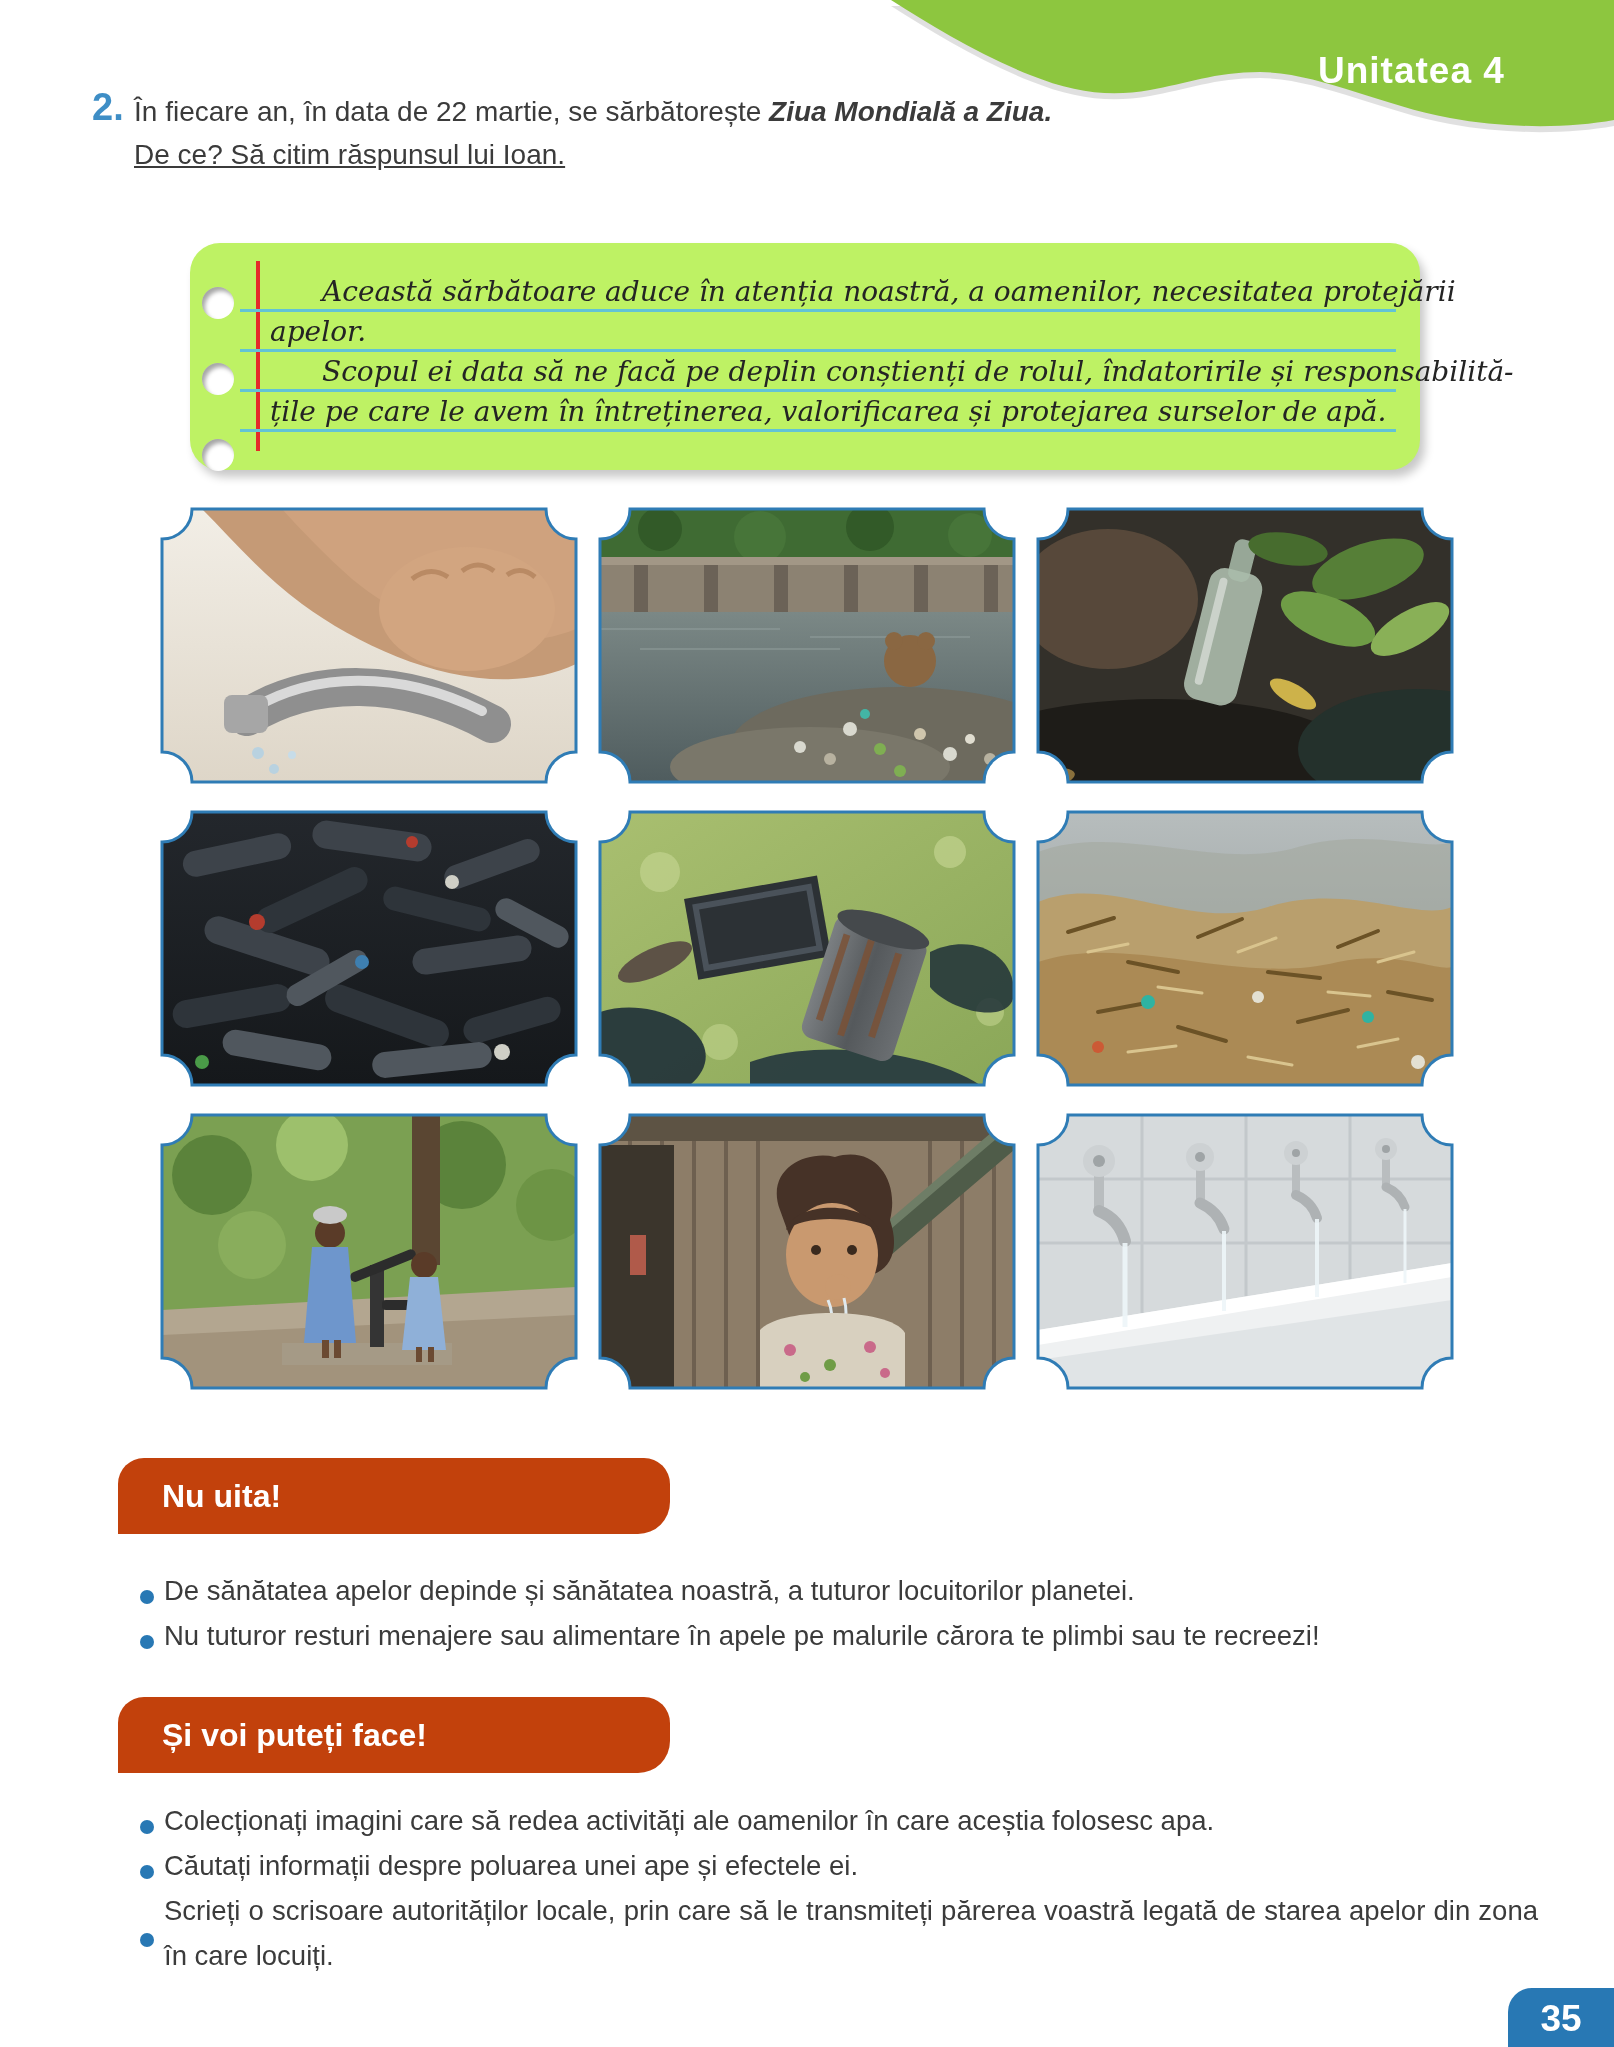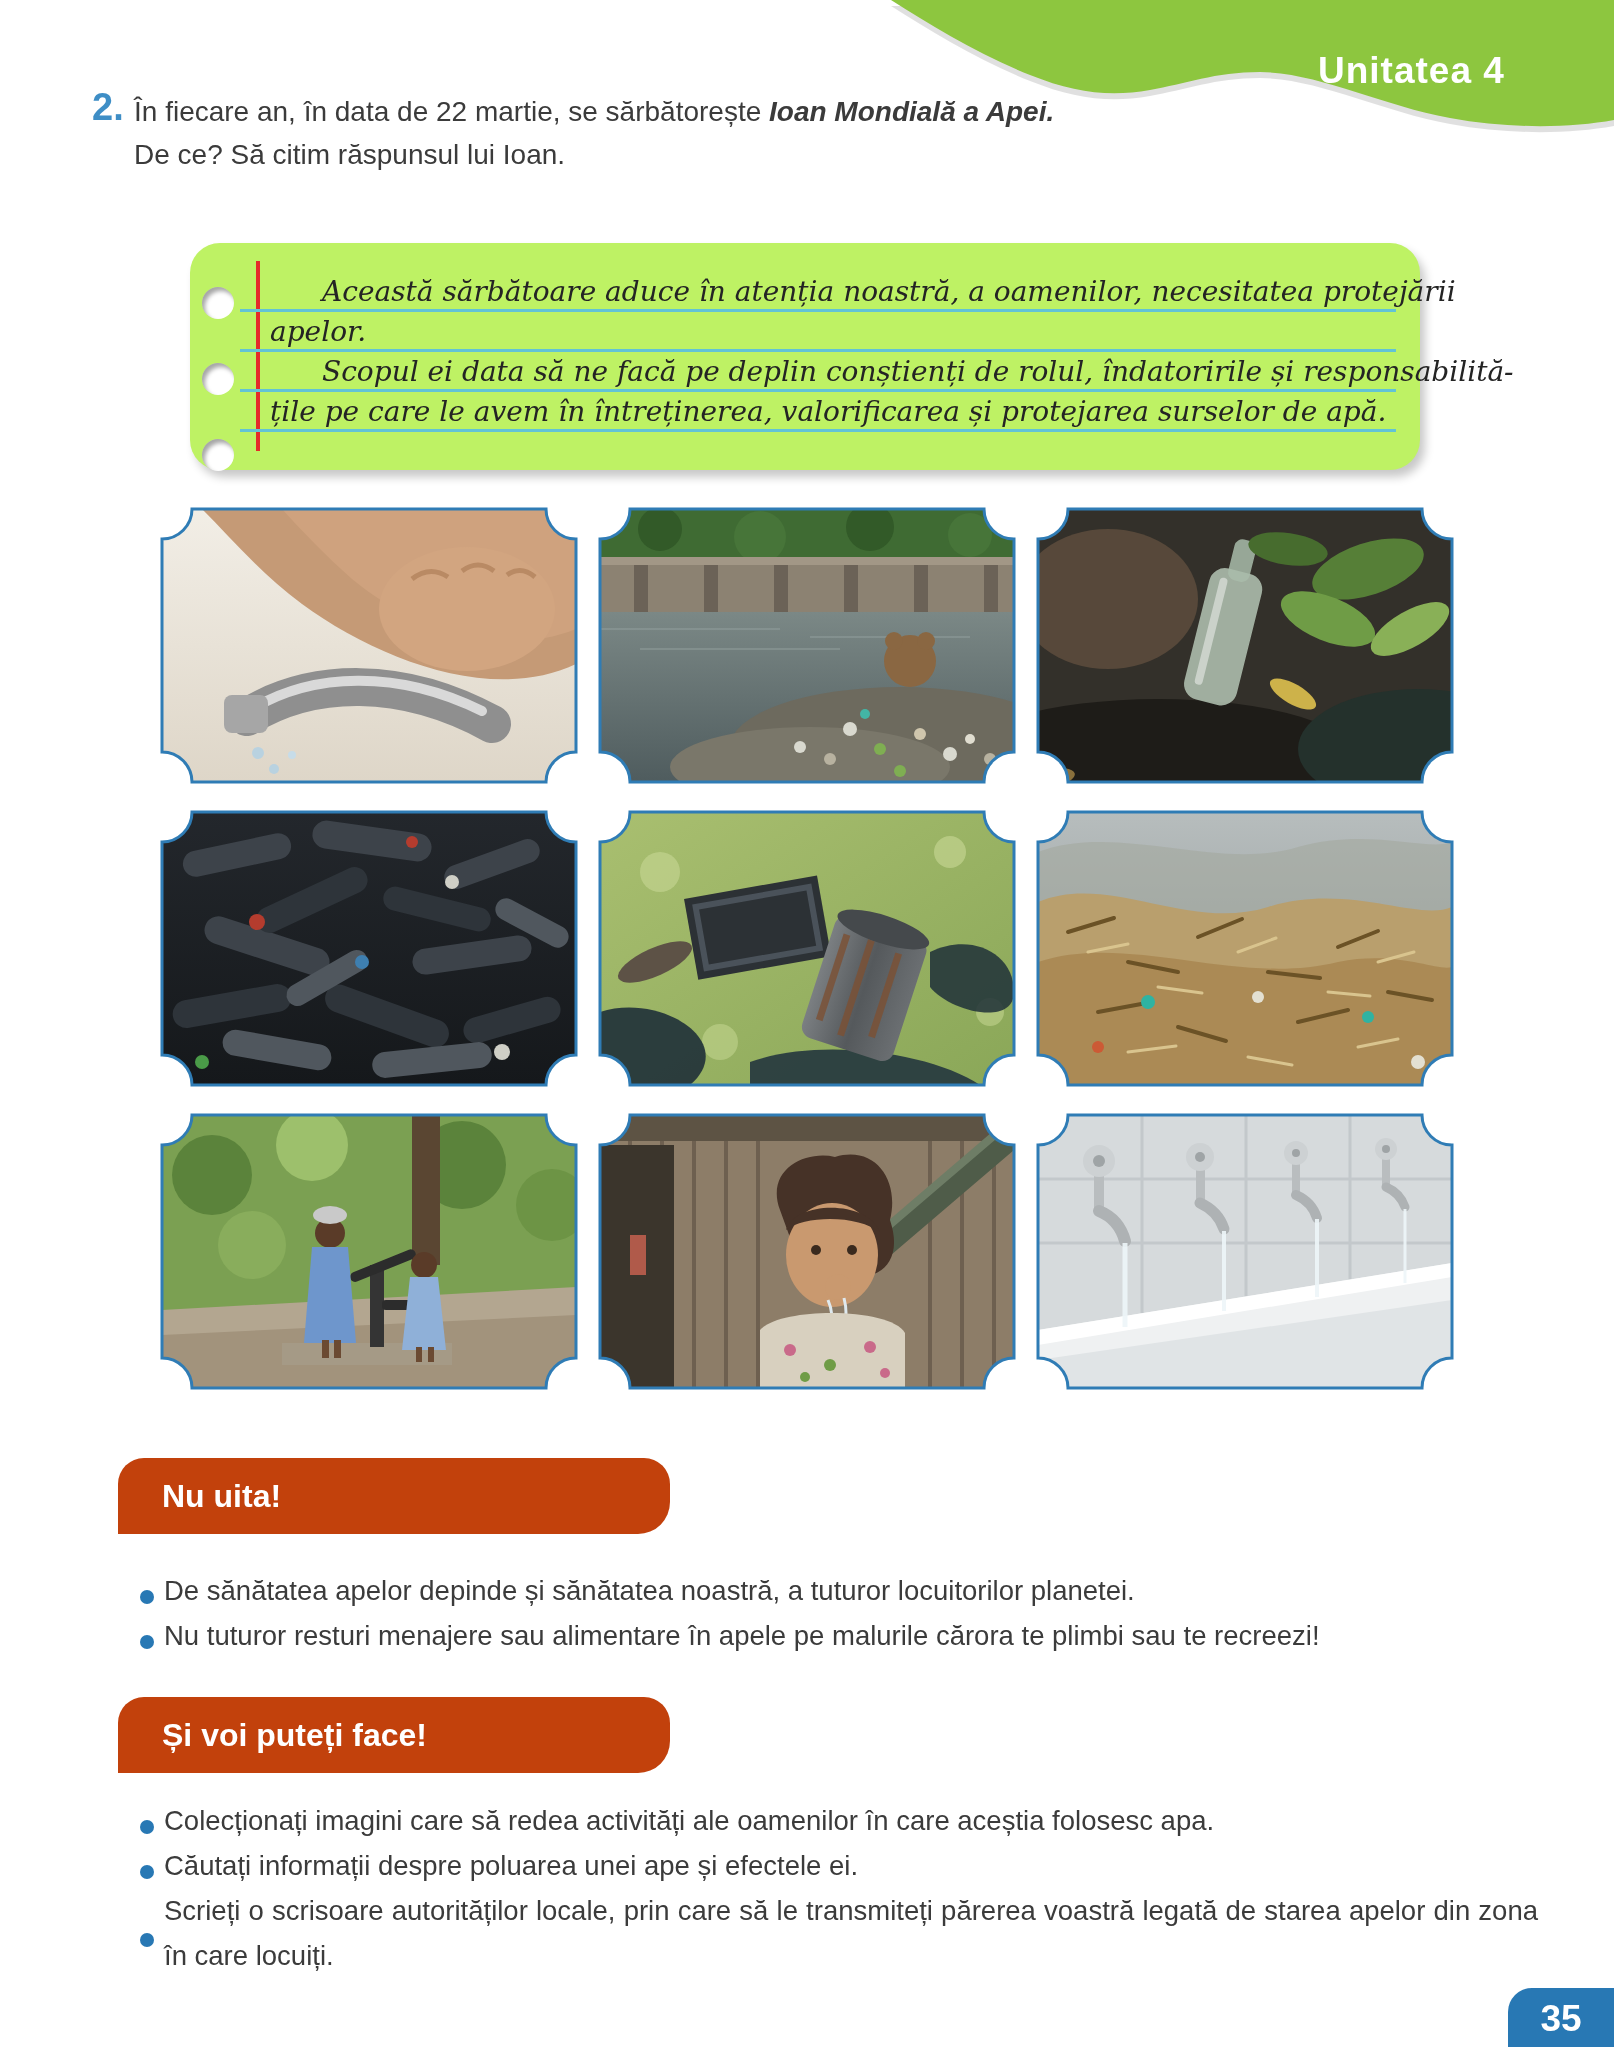--- a/index.html
+++ b/index.html
@@ -5,21 +5,21 @@
   html,body{margin:0;padding:0;background:#fff;}
   .page{position:relative;width:1614px;height:2047px;background:#ffffff;overflow:hidden;
         font-family:"Liberation Sans",sans-serif;color:#3b3b3b;}
   
   .wave-svg{position:absolute;top:0;left:0;width:1614px;height:160px;}
   .unit-label{position:absolute;top:50px;left:1318px;width:280px;color:#ffffff;
               font-size:37px;font-weight:bold;letter-spacing:1px;}
   
   .ex-number{position:absolute;left:92px;top:86px;color:#3e8ec6;font-size:38px;font-weight:bold;}
   .ex-line1{position:absolute;left:134px;top:96px;font-size:28px;}
-  .ex-line2{position:absolute;left:134px;top:139px;font-size:28px;}
+  .ex-line2{position:absolute;left:134px;top:139px;font-size:28px;text-decoration:underline;}
   .bi{font-weight:bold;font-style:italic;}
   
   .note{position:absolute;left:190px;top:243px;width:1230px;height:227px;background:#bef264;
         border-radius:30px;box-shadow:5px 7px 10px rgba(0,0,0,0.22);}
   .note-hole{position:absolute;left:12px;width:32px;height:32px;border-radius:50%;background:#ffffff;
              box-shadow:inset 3px 4px 4px rgba(0,0,0,0.35);}
   .hole1{top:44px;} .hole2{top:120px;} .hole3{top:196px;}
   .note-margin{position:absolute;left:66px;top:18px;width:4px;height:190px;background:#e52a2a;}
   .note-rule{position:absolute;left:50px;width:1156px;height:3px;background:#62c3d5;}
   .rule1{top:66px;} .rule2{top:106px;} .rule3{top:146px;} .rule4{top:186px;}
@@ -54,21 +54,21 @@
 
 <div class="page">
 
   <svg class="wave-svg" viewBox="0 0 1614 160">
     <path d="M891,6 C930,31 980,61 1030,81 C1075,99 1110,103 1150,96 C1185,90 1215,78 1260,78 C1320,79 1380,111 1450,124 C1510,135 1570,134 1614,126 L1614,6 Z" fill="rgba(0,0,0,0.12)"></path>
     <path d="M891,0 C930,25 980,55 1030,75 C1075,93 1110,97 1150,90 C1185,84 1215,72 1260,72 C1320,73 1380,105 1450,118 C1510,129 1570,128 1614,120 L1614,0 Z" fill="#8dc63f"></path>
   </svg>
   <div class="unit-label">Unitatea 4</div>
 
   <div class="ex-number">2.</div>
-  <div class="ex-line1"><span>În fiecare an, în data de 22 martie, se sărbătorește </span><span class="bi">Ioan Mondială a Apei.</span></div>
+  <div class="ex-line1"><span>În fiecare an, în data de 22 martie, se sărbătorește </span><span class="bi">Ziua Mondială a Ziua.</span></div>
   <div class="ex-line2">De ce? Să citim răspunsul lui Ioan.</div>
 
   <div class="note">
     <div class="note-hole hole1"></div>
     <div class="note-hole hole2"></div>
     <div class="note-hole hole3"></div>
     <div class="note-margin"></div>
     <div class="note-rule rule1"></div>
     <div class="note-rule rule2"></div>
     <div class="note-rule rule3"></div>

